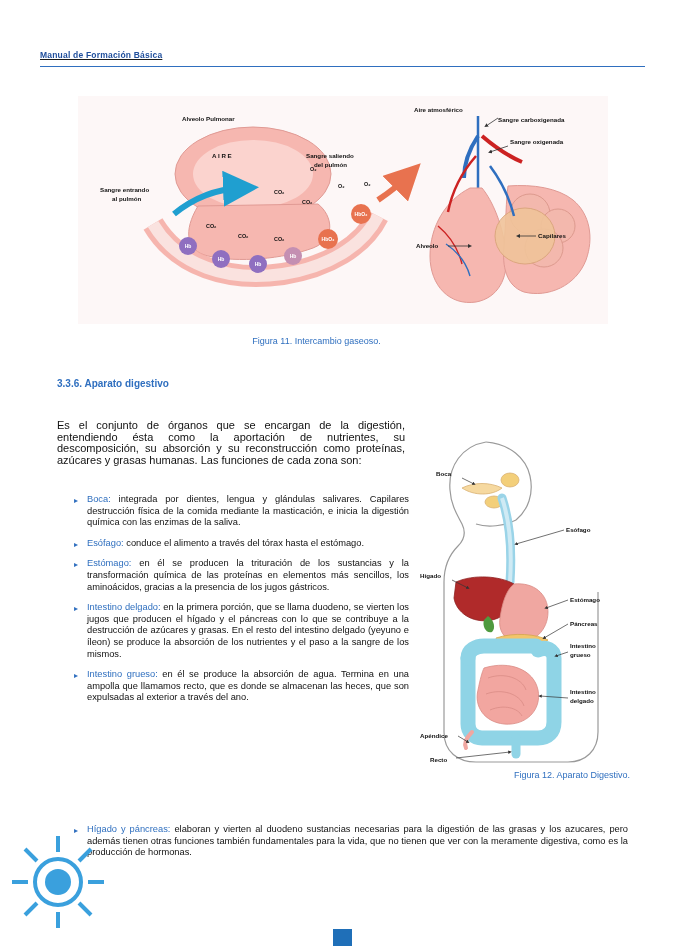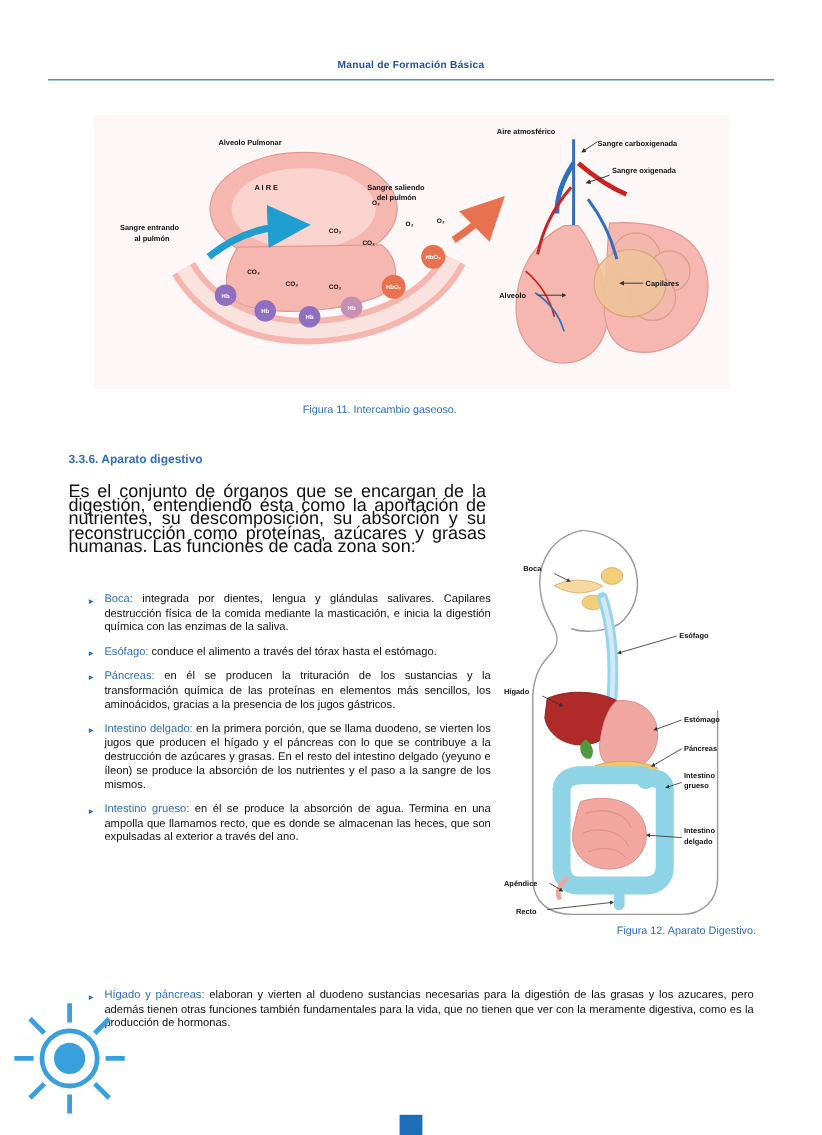--- a/index.html
+++ b/index.html
@@ -9,21 +9,22 @@
     background:#ffffff;
     font-family:"Liberation Sans", sans-serif;
     color:#1a1a1a;
     position:relative;
     overflow:hidden;
   }
 
   
   .page-header{
     position:absolute; top:44px; left:40px; right:40px;
-    text-align:center;
+    text-align:left;
+    text-decoration:underline;
   }
   .page-header .htext{
     font-size:8.5px; font-weight:bold; color:#1f4e9c; letter-spacing:.2px;
   }
   .header-rule{
     position:absolute; top:66px; left:40px; right:40px;
     border-bottom:1px solid #2f6fbf;
   }
 
   
@@ -37,22 +38,22 @@
   }
 
   
   .sec-head{
     position:absolute; top:378px; left:57px;
     font-size:10px; font-weight:bold; color:#2f6fbf;
   }
 
   
   .intro{
-    position:absolute; top:404px; left:57px; width:348px;
-    font-size:15px; line-height:11.6px; text-align:justify;
+    position:absolute; top:420px; left:57px; width:348px;
+    font-size:11px; line-height:11.6px; text-align:justify;
     color:#111;
   }
 
   .bullets{
     position:absolute; top:494px; left:74px; width:335px;
   }
 
   .bullet{
     position:relative;
     padding-left:13px;
@@ -205,21 +206,21 @@
   <div class="bullet">
     <span class="arrow">▸</span>
     <span class="term">Boca:</span><span> integrada por dientes, lengua y glándulas salivares. Capilares destrucción física de la comida mediante la masticación, e inicia la digestión química con las enzimas de la saliva.</span>
   </div>
   <div class="bullet">
     <span class="arrow">▸</span>
     <span class="term">Esófago:</span><span> conduce el alimento a través del tórax hasta el estómago.</span>
   </div>
   <div class="bullet">
     <span class="arrow">▸</span>
-    <span class="term">Páncreas:</span><span> en él se producen la trituración de los sustancias y la transformación química de las proteínas en elementos más sencillos, los aminoácidos, gracias a la presencia de los jugos gástricos.</span>
+    <span class="term">Estómago:</span><span> en él se producen la trituración de los sustancias y la transformación química de las proteínas en elementos más sencillos, los aminoácidos, gracias a la presencia de los jugos gástricos.</span>
   </div>
   <div class="bullet">
     <span class="arrow">▸</span>
     <span class="term">Intestino delgado:</span><span> en la primera porción, que se llama duodeno, se vierten los jugos que producen el hígado y el páncreas con lo que se contribuye a la destrucción de azúcares y grasas. En el resto del intestino delgado (yeyuno e íleon) se produce la absorción de los nutrientes y el paso a la sangre de los mismos.</span>
   </div>
   <div class="bullet">
     <span class="arrow">▸</span>
     <span class="term">Intestino grueso:</span><span> en él se produce la absorción de agua. Termina en una ampolla que llamamos recto, que es donde se almacenan las heces, que son expulsadas al exterior a través del ano.</span>
   </div>
 </div>

